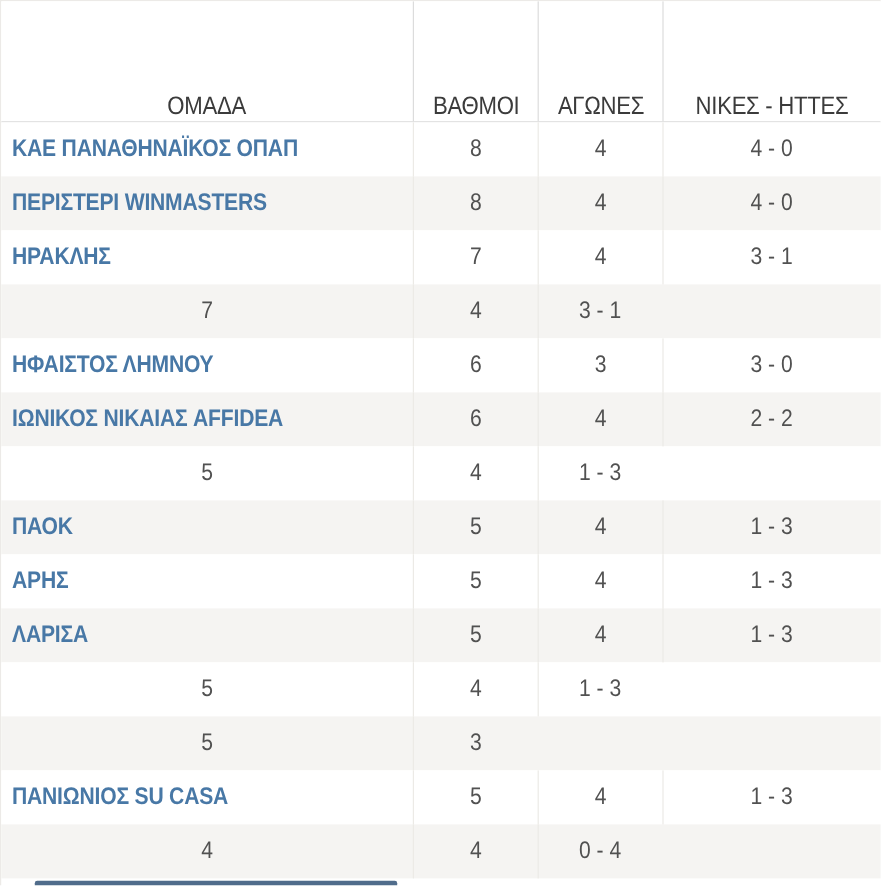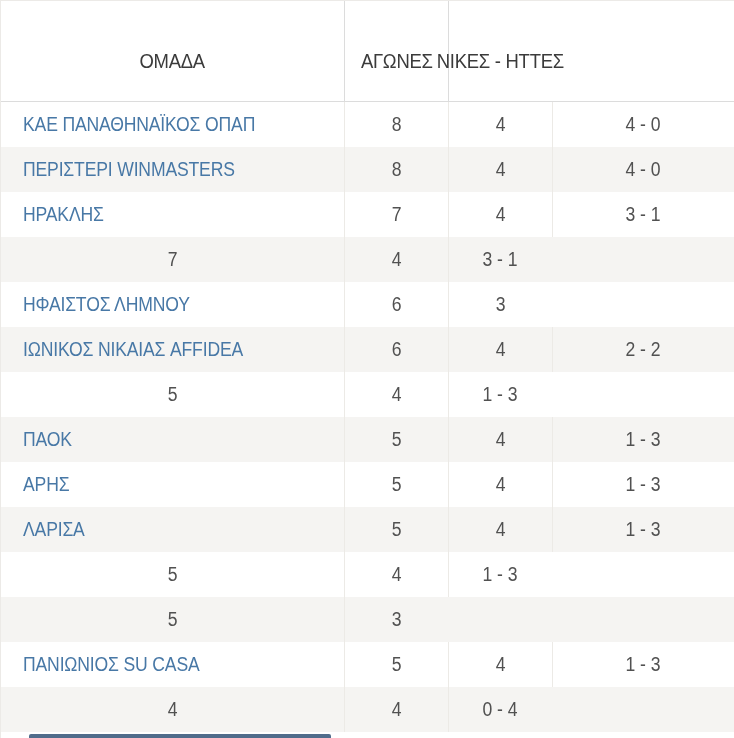--- a/index.html
+++ b/index.html
@@ -23,21 +23,21 @@
     display: grid;
     grid-template-columns: 343px 104px 104px 182px;
     height: 101px;
     border-bottom: 1px solid #dcdcdc;
     box-sizing: border-box;
     background: #ffffff;
   }
   .th {
     display: flex;
     justify-content: center;
-    align-items: center;
+    align-items: flex-end;
     padding-top: 19px;
     font-size: 21px;
     font-weight: 400;
     color: var(--header-text, #3b3b3b);
     letter-spacing: -0.3px;
     box-sizing: border-box;
   }
   .th + .th { border-left: 1px solid #dcdcdc; }
   .cond {
     display: inline-block;
@@ -64,22 +64,22 @@
     display: flex;
     align-items: center;
     justify-content: center;
     font-size: 20px;
     color: var(--cell-text, #515151);
     box-sizing: border-box;
   }
   .td + .td { border-left: 1px solid #eceae6; }
   .td.team {
     justify-content: flex-start;
-    padding-left: 22px;
-    font-weight: 400;
+    padding-left: 9px;
+    font-weight: 700;
     font-size: 20px;
     color: var(--team-link, #4878a6);
     letter-spacing: -0.2px;
     cursor: pointer;
   }
   
   .cutoff-bar {
     position: absolute;
     left: 28px;
     top: 733px;
@@ -93,20 +93,23 @@
 </head>
 <body>
 
 <div id="app" style="--team-link: #4878a6; --header-text: #3b3b3b; --cell-text: #515151; --alt-row-bg: #f5f4f2; --cutoff-bar: #3d5c7e;">
 
   <div class="thead">
     <div class="th">
       <span class="cond">ΟΜΑΔΑ</span>
     </div>
     <div class="th">
+      <span class="cond">ΒΑΘΜΟΙ</span>
+    </div>
+    <div class="th">
       <span class="cond">ΑΓΩΝΕΣ</span>
     </div>
     <div class="th">
       <span class="cond">ΝΙΚΕΣ - ΗΤΤΕΣ</span>
     </div>
   </div>
 
   <div class="tbody">
 
     <div class="tr">
@@ -169,20 +172,23 @@
     <div class="tr">
       <div class="td team">
           <span class="cond-left">ΗΦΑΙΣΤΟΣ ΛΗΜΝΟΥ</span>
         </div>
       <div class="td">
           <span class="cond">6</span>
         </div>
       <div class="td">
           <span class="cond">3</span>
         </div>
+      <div class="td">
+          <span class="cond">3 - 0</span>
+        </div>
     </div>
 
     <div class="tr alt">
       <div class="td team">
           <span class="cond-left">ΙΩΝΙΚΟΣ ΝΙΚΑΙΑΣ AFFIDEA</span>
         </div>
       <div class="td">
           <span class="cond">6</span>
         </div>
       <div class="td">

